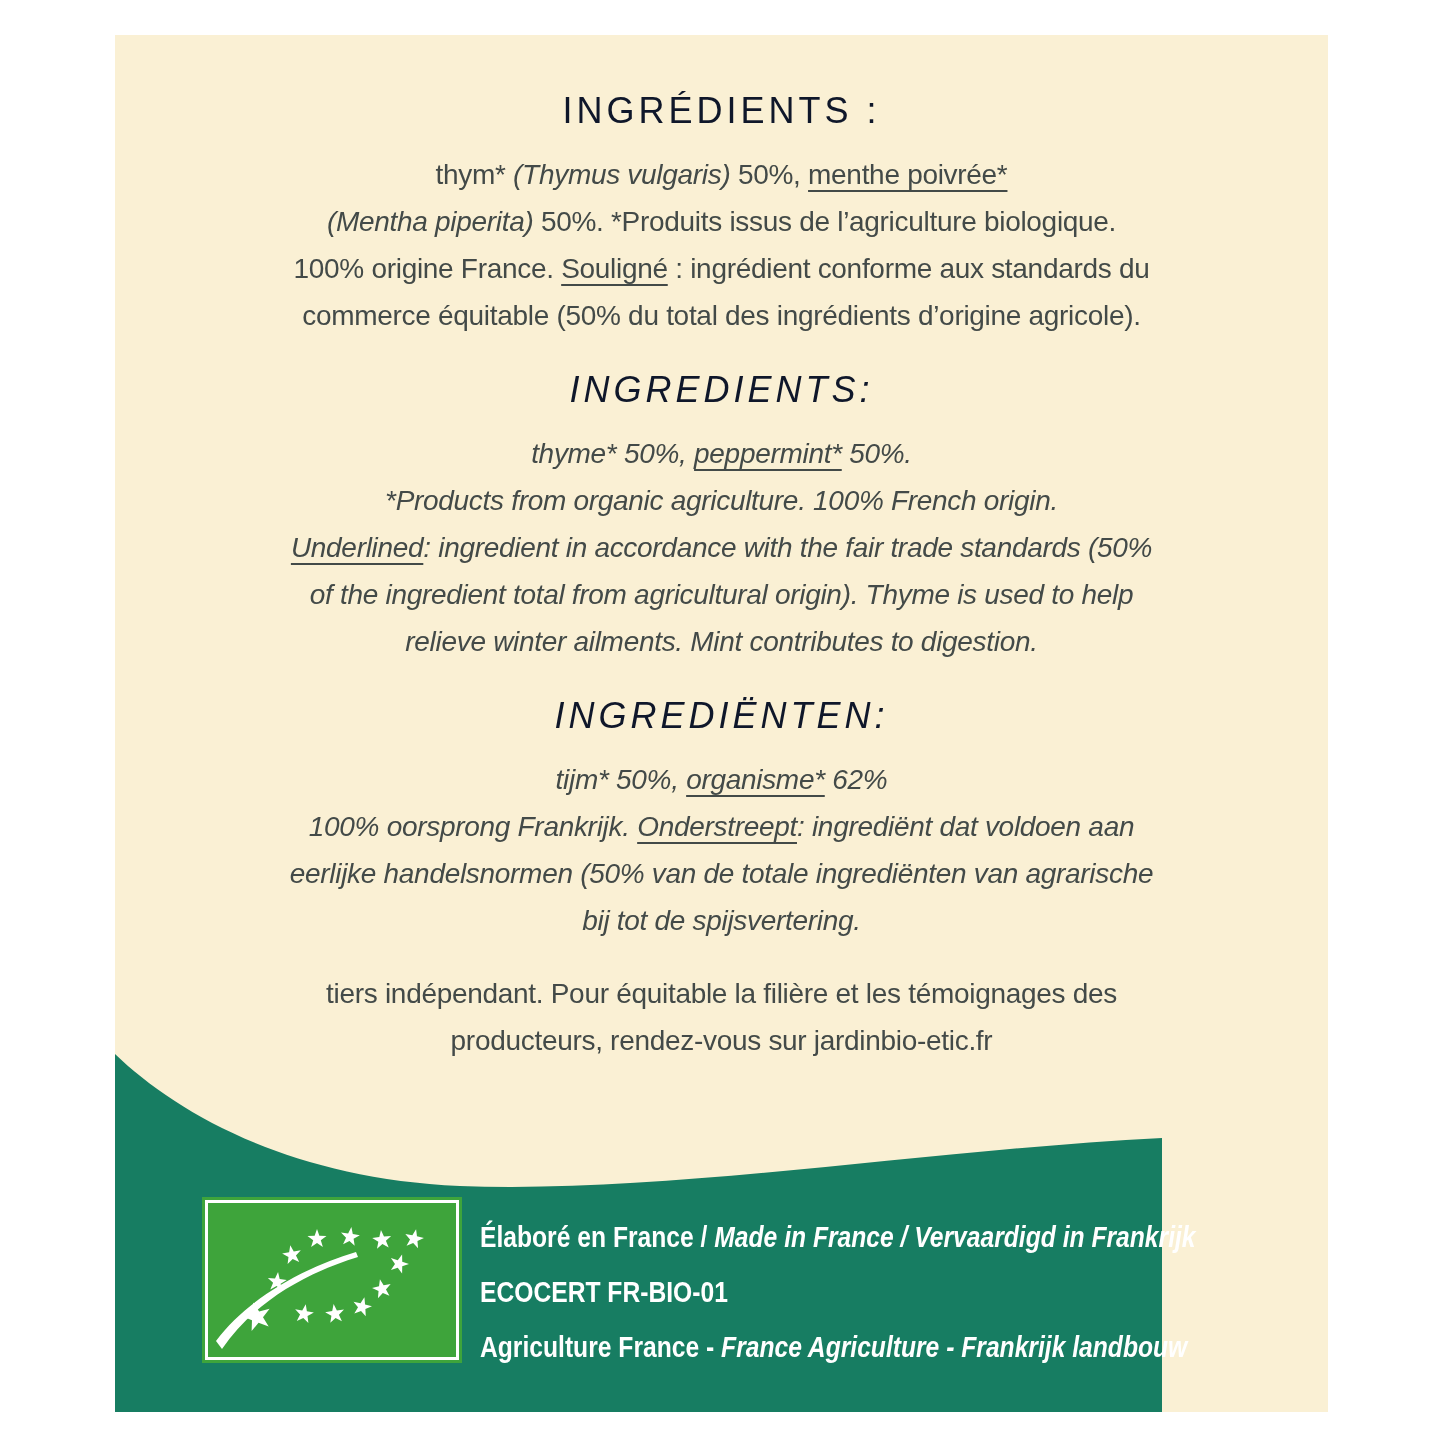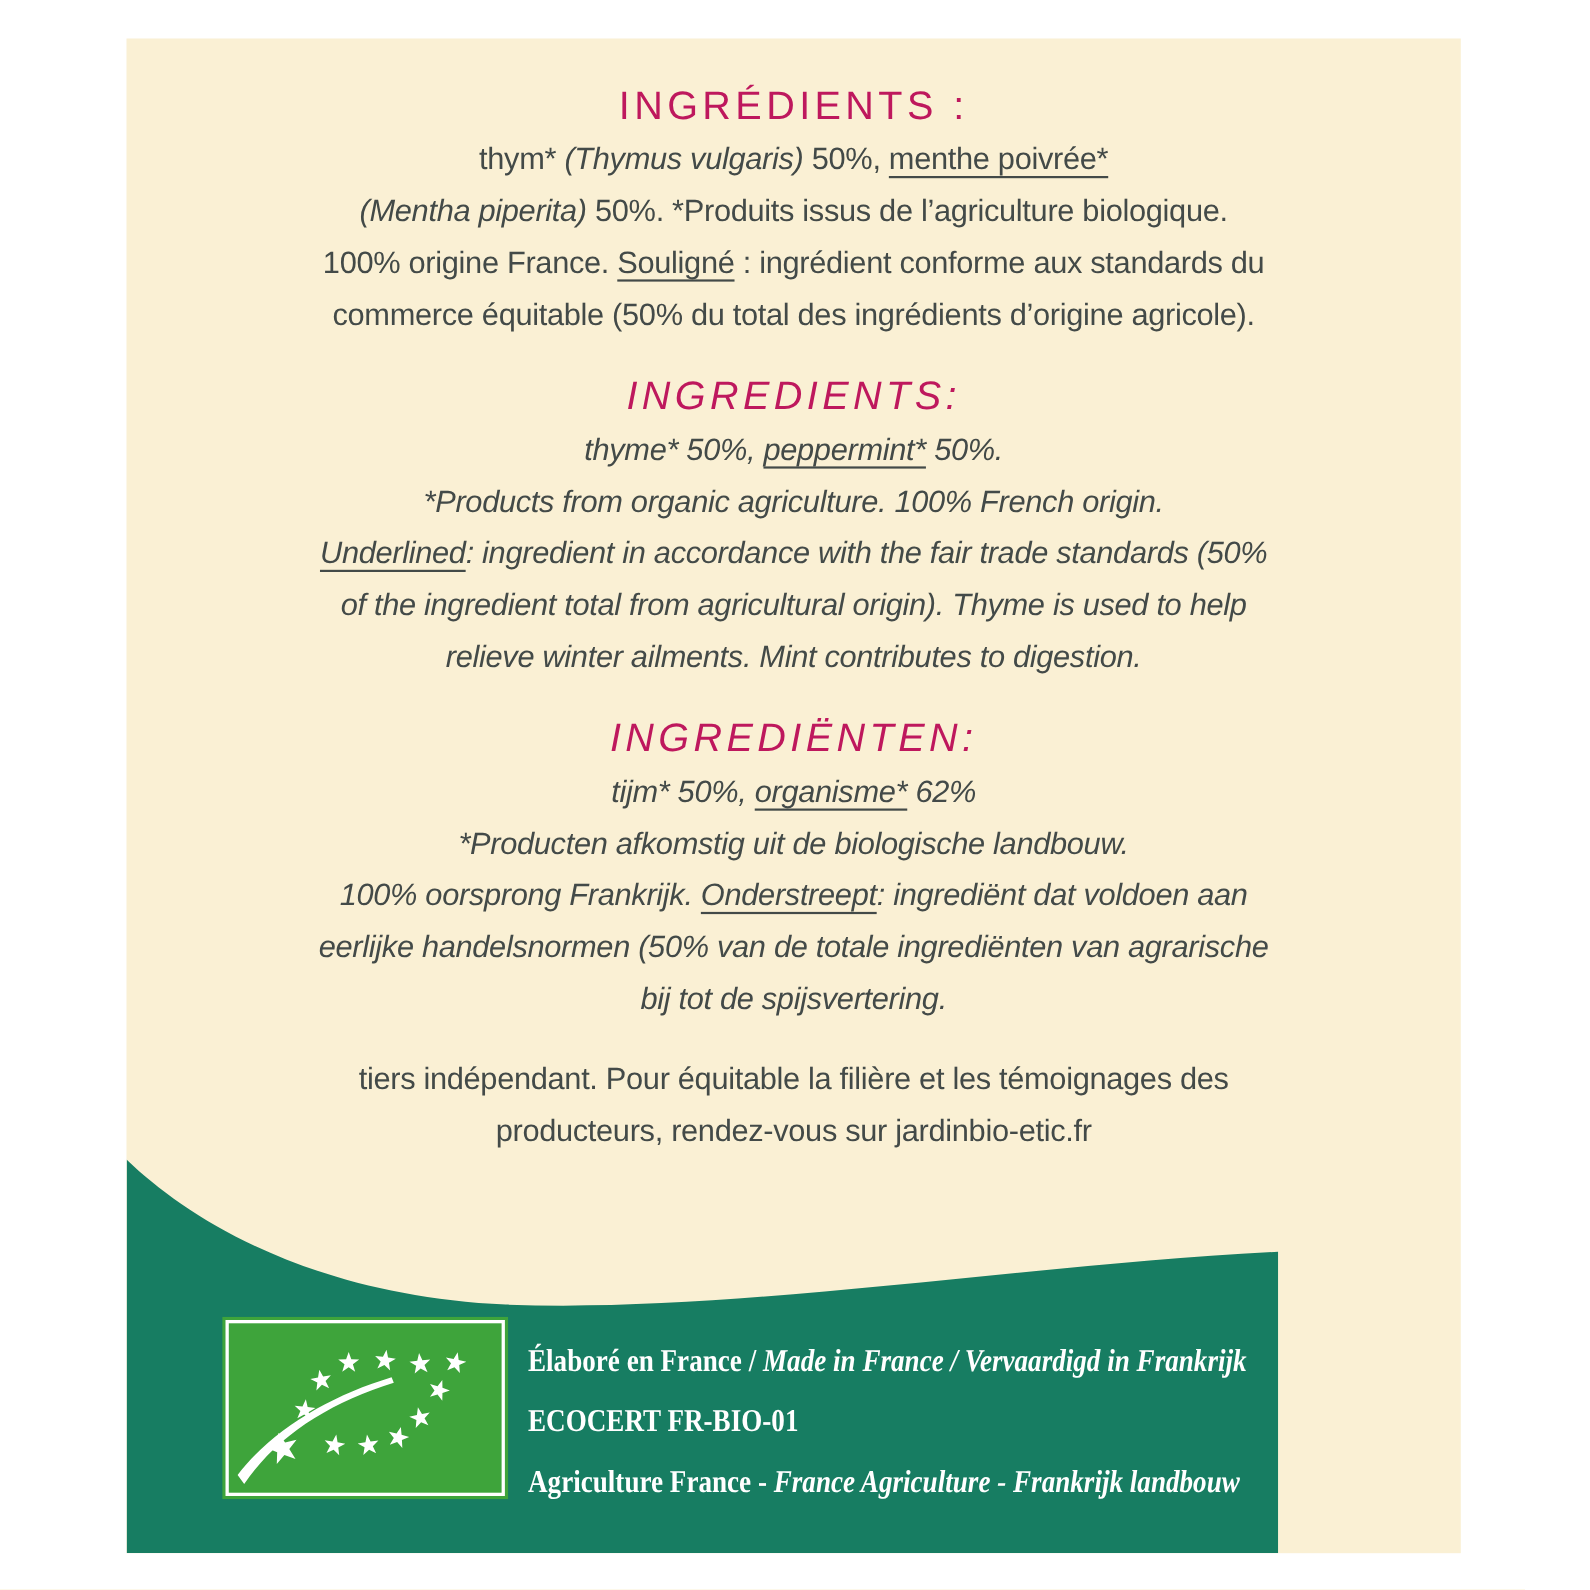--- a/index.html
+++ b/index.html
@@ -19,26 +19,26 @@
   }
   
   .content{
     position:absolute; left:0; top:0; right:0;
     padding-top:36px;
     text-align:center;
     color:#434A48;
   }
   .content section{margin:0 0 26px 0;}
   .heading{
-    margin:0;
+    margin:15px;
     font-size:36px;
     font-weight:400;
     letter-spacing:4px;
     line-height:50px;
-    color:#be185d;
+    color:#0f172a;
   }
   .heading.it{font-style:italic;}
   .line{
     font-size:28px;
     line-height:47px;
     letter-spacing:-0.3px;
     white-space:nowrap;
   }
   .it{font-style:italic;}
   .ul{
@@ -47,21 +47,21 @@
     text-decoration-thickness:2px;
   }
   .reg-mark{
     font-size:0.55em;
     vertical-align:super;
   }
   .footer-note{margin-top:42px;}
   
   .green-zone{
     position:absolute; left:0; bottom:0;
-    width:1047px; height:372px;font-family:Liberation Serif, serif;
+    width:1047px; height:372px;
   }
   .wave{
     position:absolute; left:0; top:0;
     width:100%; height:100%;
     display:block;
   }
   .eu-logo{
     position:absolute;
     left:87px; top:157px;
     width:260px; height:166px;
@@ -106,21 +106,20 @@
           <div class="line"><span class="it ul">Underlined</span><span class="it">: ingredient in accordance with the fair trade standards (50%</span></div>
           <div class="line"><span class="it">of the ingredient total from agricultural origin). Thyme is used to help</span></div>
           <div class="line"><span class="it">relieve winter ailments. Mint contributes to digestion.</span></div>
         </div>
     </section>
 
     <section>
       <h2 class="heading it">INGREDIËNTEN:</h2>
       <div>
           <div class="line"><span class="it">tijm* 50%, </span><span class="it ul">organisme*</span><span class="it"> 62%</span></div>
-          <div class="line"><span class="it">*Producten afkomstig uit de biologische landbouw.</span></div>
           <div class="line"><span class="it">100% oorsprong Frankrijk. </span><span class="it ul">Onderstreept</span><span class="it">: ingrediënt dat voldoen aan</span></div>
           <div class="line"><span class="it">eerlijke handelsnormen (50% van de totale ingrediënten van agrarische</span></div>
           <div class="line"><span class="it">bij tot de spijsvertering.</span></div>
         </div>
     </section>
 
     <section class="footer-note">
       <div>
           <div class="line"><span>tiers indépendant. Pour équitable la filière et les témoignages des</span></div>
           <div class="line"><span>producteurs, rendez-vous sur jardinbio-etic.fr</span></div>

